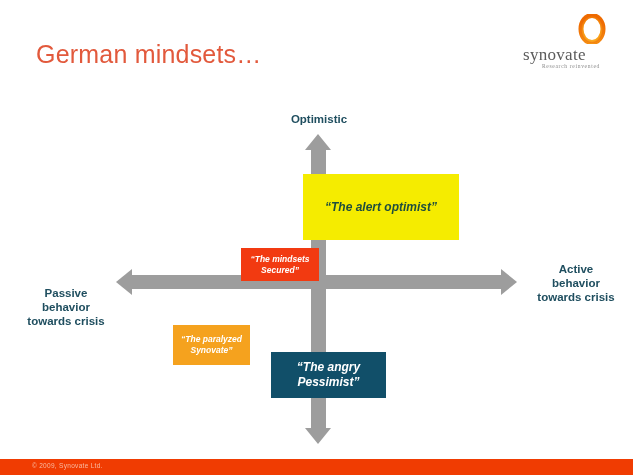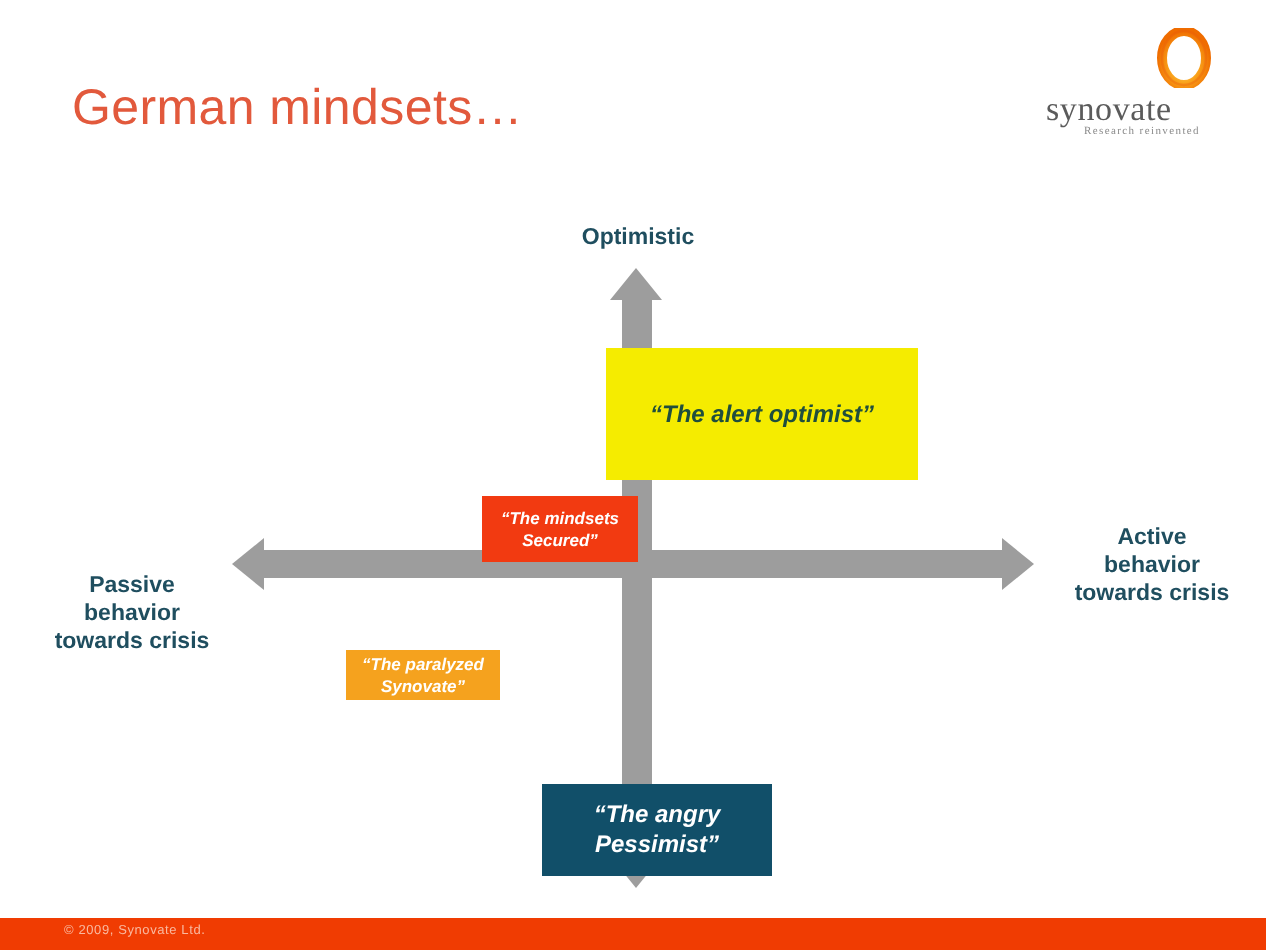--- a/index.html
+++ b/index.html
@@ -144,28 +144,28 @@
     left: 303px; top: 174px; width: 156px; height: 66px;
     background: #f5ec00; color: #1f4e3d;
     font-size: 12px; line-height: 17px;
   }
   #box-egoistic-secured {
     left: 241px; top: 248px; width: 78px; height: 33px;
     background: #f23a11; color: #ffffff;
     font-size: 8.5px; line-height: 11px;
   }
   #box-paralyzed-fearful {
-    left: 173px; top: 325px; width: 77px; height: 25px;
+    left: 173px; top: 325px; width: 77px; height: 40px;
     background: #f5a21e; color: #ffffff;
     font-size: 8.5px; line-height: 11px;
   }
   #box-angry-pessimist {
     left: 271px; top: 352px; width: 115px; height: 46px;
     background: #114f69; color: #ffffff;
-    font-size: 12px; line-height: 15px; margin-top: 40px;
+    font-size: 12px; line-height: 15px;
   }
 
   
   #footer-bar {
     position: absolute;
     left: 0; bottom: 0;
     width: 633px; height: 16px;
     background: #f03c02;
   }
   #footer-text {

